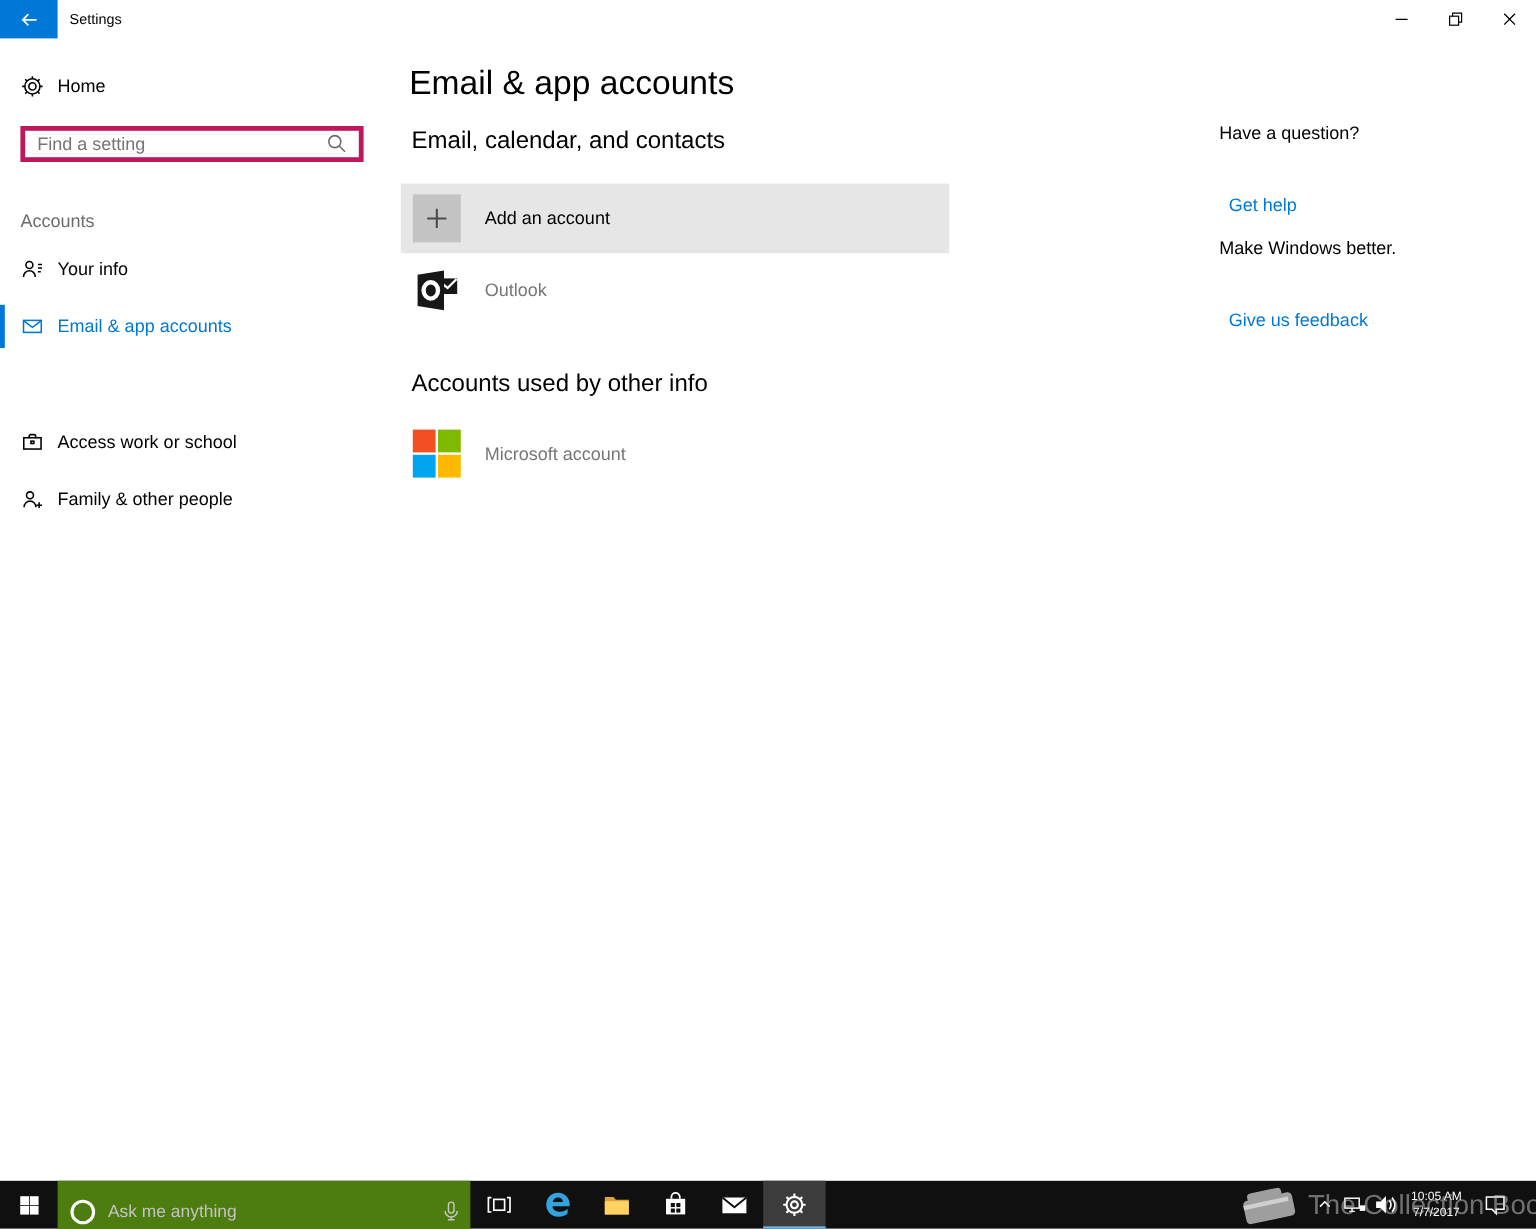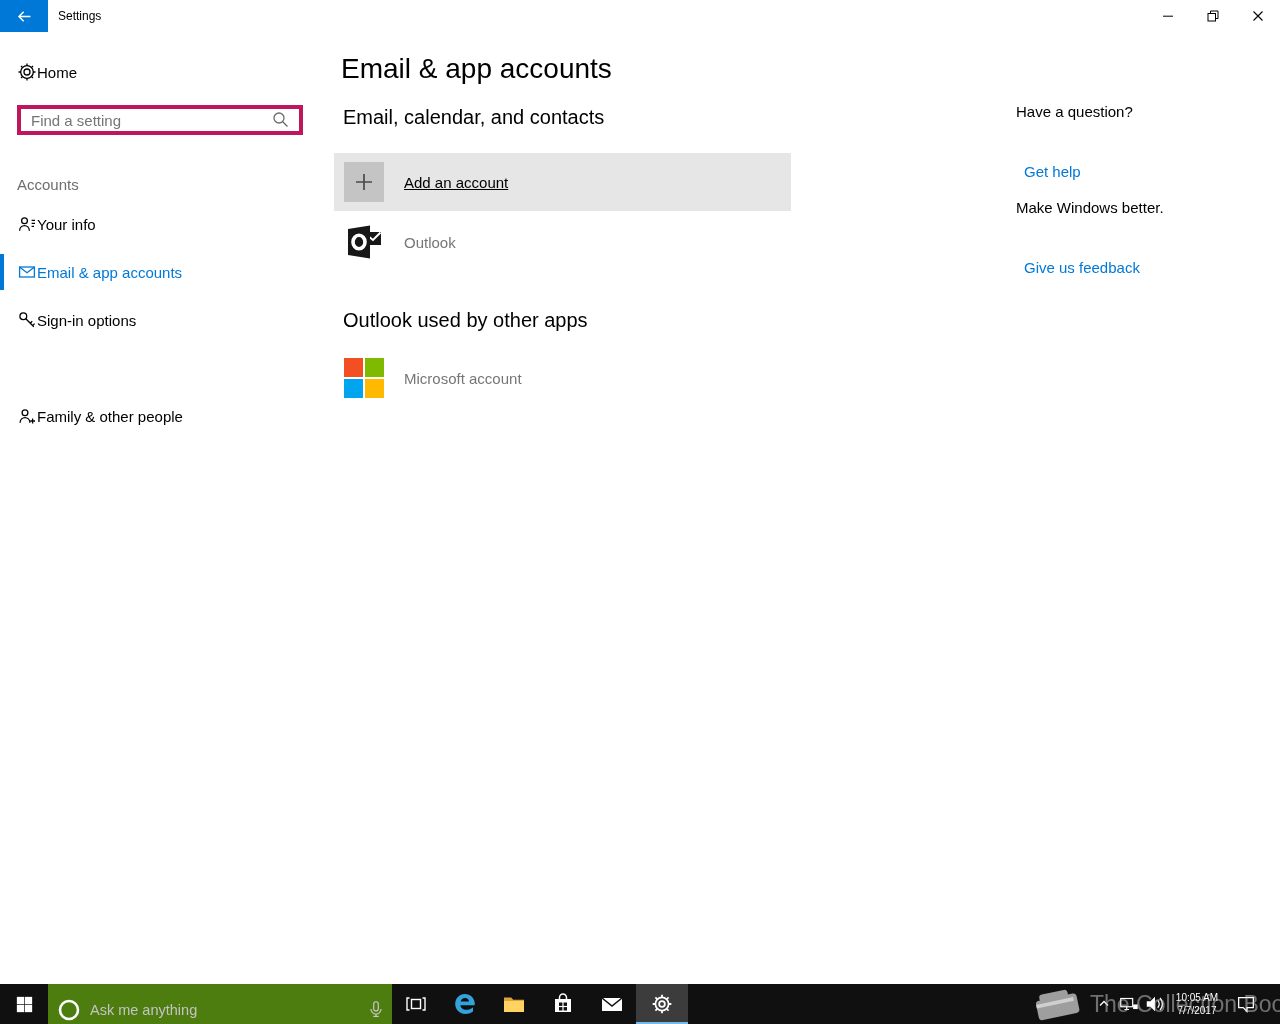--- a/index.html
+++ b/index.html
@@ -12,21 +12,21 @@
     display:flex; align-items:center; justify-content:center; cursor:pointer; }
   .app-title { position:absolute; left:58px; top:0; height:32px; line-height:32px; font-size:12px; color:#000; }
   .win-controls { position:absolute; right:0; top:0; height:32px; display:flex; }
   .win-btn { width:45px; height:32px; display:flex; align-items:center; justify-content:center; cursor:pointer; }
 
   
   .sidebar { position:absolute; left:0; top:32px; width:320px; bottom:40px; background:#fff; }
   .home-row { position:absolute; left:0; top:24px; width:100%; height:32px; display:flex; align-items:center;
     font-size:15px; color:#000; cursor:pointer; }
   .icon-cell { width:20px; height:20px; margin-left:17px; flex:0 0 20px; display:flex; align-items:center; justify-content:center; }
-  .row-label { }
+  .row-label { margin-left:11px; }
   .search-box { position:absolute; left:17px; top:73px; width:286px; height:30px; border:4px solid #be185d;
     background:#fff; display:flex; align-items:center; }
   .search-box input { flex:1; border:none; outline:none; font-size:15px; padding-left:10px; color:#333;
     font-family:"Liberation Sans", sans-serif; background:transparent; }
   .search-box input::placeholder { color:#757575; }
   .search-box .mag { width:20px; height:20px; margin-right:8px; flex:0 0 20px; }
   .section-label { position:absolute; left:17px; top:144px; font-size:15px; color:#6d6d6d; }
   .nav-item { position:absolute; left:0; width:100%; height:48px; display:flex; align-items:center;
     font-size:15px; color:#000; cursor:pointer; }
   .nav-item.selected { color:var(--accent,#0078d7); }
@@ -36,21 +36,21 @@
   
   .main { position:absolute; left:320px; top:32px; right:0; bottom:40px; background:#fff; }
   .page-title { position:absolute; left:21px; top:21px; font-size:28px; font-weight:300; color:#000; }
   .sec-heading { position:absolute; left:23px; font-size:20px; font-weight:400; color:#000; }
   .sec-heading.first { top:74px; }
   .sec-heading.second { top:277px; }
   .add-row { position:absolute; left:14px; top:121px; width:457px; height:58px; background:#e6e6e6;
     display:flex; align-items:center; cursor:pointer; }
   .plus-tile { width:40px; height:40px; margin-left:10px; background:#c4c4c4; display:flex;
     align-items:center; justify-content:center; }
-  .add-label { margin-left:20px; font-size:15px; color:#000;text-decoration:underline; }
+  .add-label { margin-left:20px; font-size:15px; color:#000; }
   .account-row { position:absolute; left:14px; height:40px; display:flex; align-items:center; cursor:pointer; }
   .account-row.outlook { top:190px; }
   .account-row.msacct { top:326px; }
   .acct-icon { width:40px; height:40px; margin-left:10px; flex:0 0 40px; }
   .acct-label { margin-left:20px; font-size:15px; color:#767676; }
   .ms-logo { width:40px; height:40px; margin-left:10px; flex:0 0 40px; display:grid;
     grid-template-columns:19px 19px; grid-template-rows:19px 19px; gap:2px; }
   .ms-sq1 { background:var(--ms_red,#f25022); }
   .ms-sq2 { background:var(--ms_green,#7fba00); }
   .ms-sq3 { background:var(--ms_blue,#00a4ef); }
@@ -168,30 +168,31 @@
   <div class="nav-item selected" style="top:216px">
     <span class="icon-cell">
       <svg width="20" height="20" viewBox="0 0 20 20" fill="none" stroke="currentColor" stroke-width="1.3">
         <rect x="2.6" y="5" width="14.8" height="10"></rect>
           <path d="M2.8 5.3 L10 10.8 L17.2 5.3"></path>
       </svg>
     </span>
     <span class="row-label">Email &amp; app accounts</span>
   </div>
 
-  <div class="nav-item" style="top:264px">
-    <span class="icon-cell">
-      <svg width="20" height="20" viewBox="0 0 20 20" fill="none" stroke="currentColor" stroke-width="1.3">
-        <circle cx="6.3" cy="6.3" r="3.4"></circle>
-        <path d="M8.8 8.8 L16.8 16.8 M13.2 13.2 L15.2 11.2 M15.6 15.6 L17.6 13.6"></path>
-      </svg>
-    </span>
-    <span class="row-label">Sign-in options</span>
-  </div>
-
+
+  <div class="nav-item" style="top:312px">
+    <span class="icon-cell">
+      <svg width="20" height="20" viewBox="0 0 20 20" fill="none" stroke="currentColor" stroke-width="1.3">
+        <rect x="2.8" y="6.8" width="14.4" height="9.4"></rect>
+        <path d="M7.3 6.8 V5.4 A1.2 1.2 0 0 1 8.5 4.2 H11.5 A1.2 1.2 0 0 1 12.7 5.4 V6.8"></path>
+        <rect x="8.8" y="9.6" width="2.4" height="2"></rect>
+      </svg>
+    </span>
+    <span class="row-label">Access work or school</span>
+  </div>
 
   <div class="nav-item" style="top:360px">
     <span class="icon-cell">
       <svg width="20" height="20" viewBox="0 0 20 20" fill="none" stroke="currentColor" stroke-width="1.3">
         <circle cx="8" cy="6.8" r="2.9"></circle>
         <path d="M3.1 16.8 C3.1 13.6 5.5 11.6 8 11.6 C10.5 11.6 12.9 13.6 12.9 16.8"></path>
         <path d="M15.6 12.6 V17.4 M13.2 15 H18"></path>
       </svg>
     </span>
     <span class="row-label">Family &amp; other people</span>
@@ -217,21 +218,21 @@
       <svg width="40" height="40" viewBox="0 0 40 40">
         <rect x="22" y="10" width="15" height="13" fill="#171717"></rect>
         <path d="M24 14 L29 18 L36.5 10.5" stroke="#fff" stroke-width="2" fill="none"></path>
         <polygon points="4,7 26,3.5 26,36.5 4,33" fill="#171717"></polygon>
         <ellipse cx="15" cy="20" rx="6" ry="6.8" fill="none" stroke="#fff" stroke-width="3.6"></ellipse>
       </svg>
     </span>
     <span class="acct-label">Outlook</span>
   </div>
 
-  <div class="sec-heading second">Outlook used by other apps</div>
+  <div class="sec-heading second">Accounts used by other info</div>
 
   <div class="account-row msacct">
     <span class="ms-logo">
       <span class="ms-sq1"></span>
       <span class="ms-sq2"></span>
       <span class="ms-sq3"></span>
       <span class="ms-sq4"></span>
     </span>
     <span class="acct-label">Microsoft account</span>
   </div>

